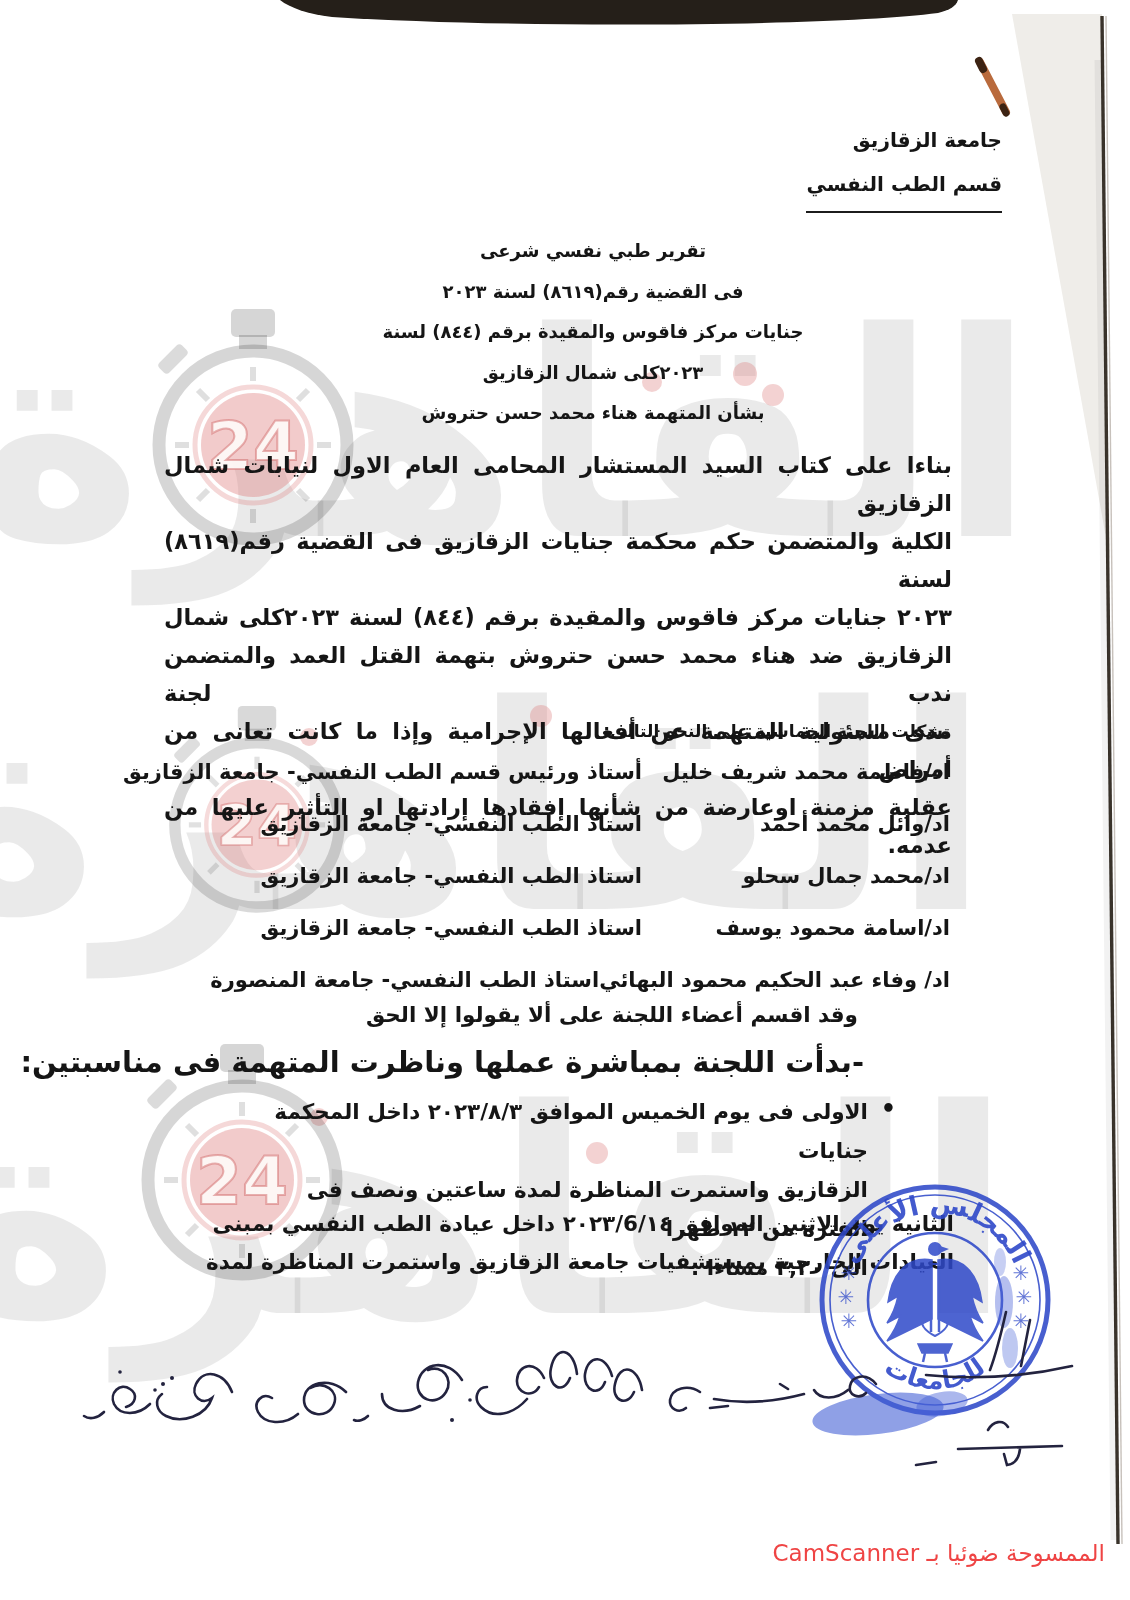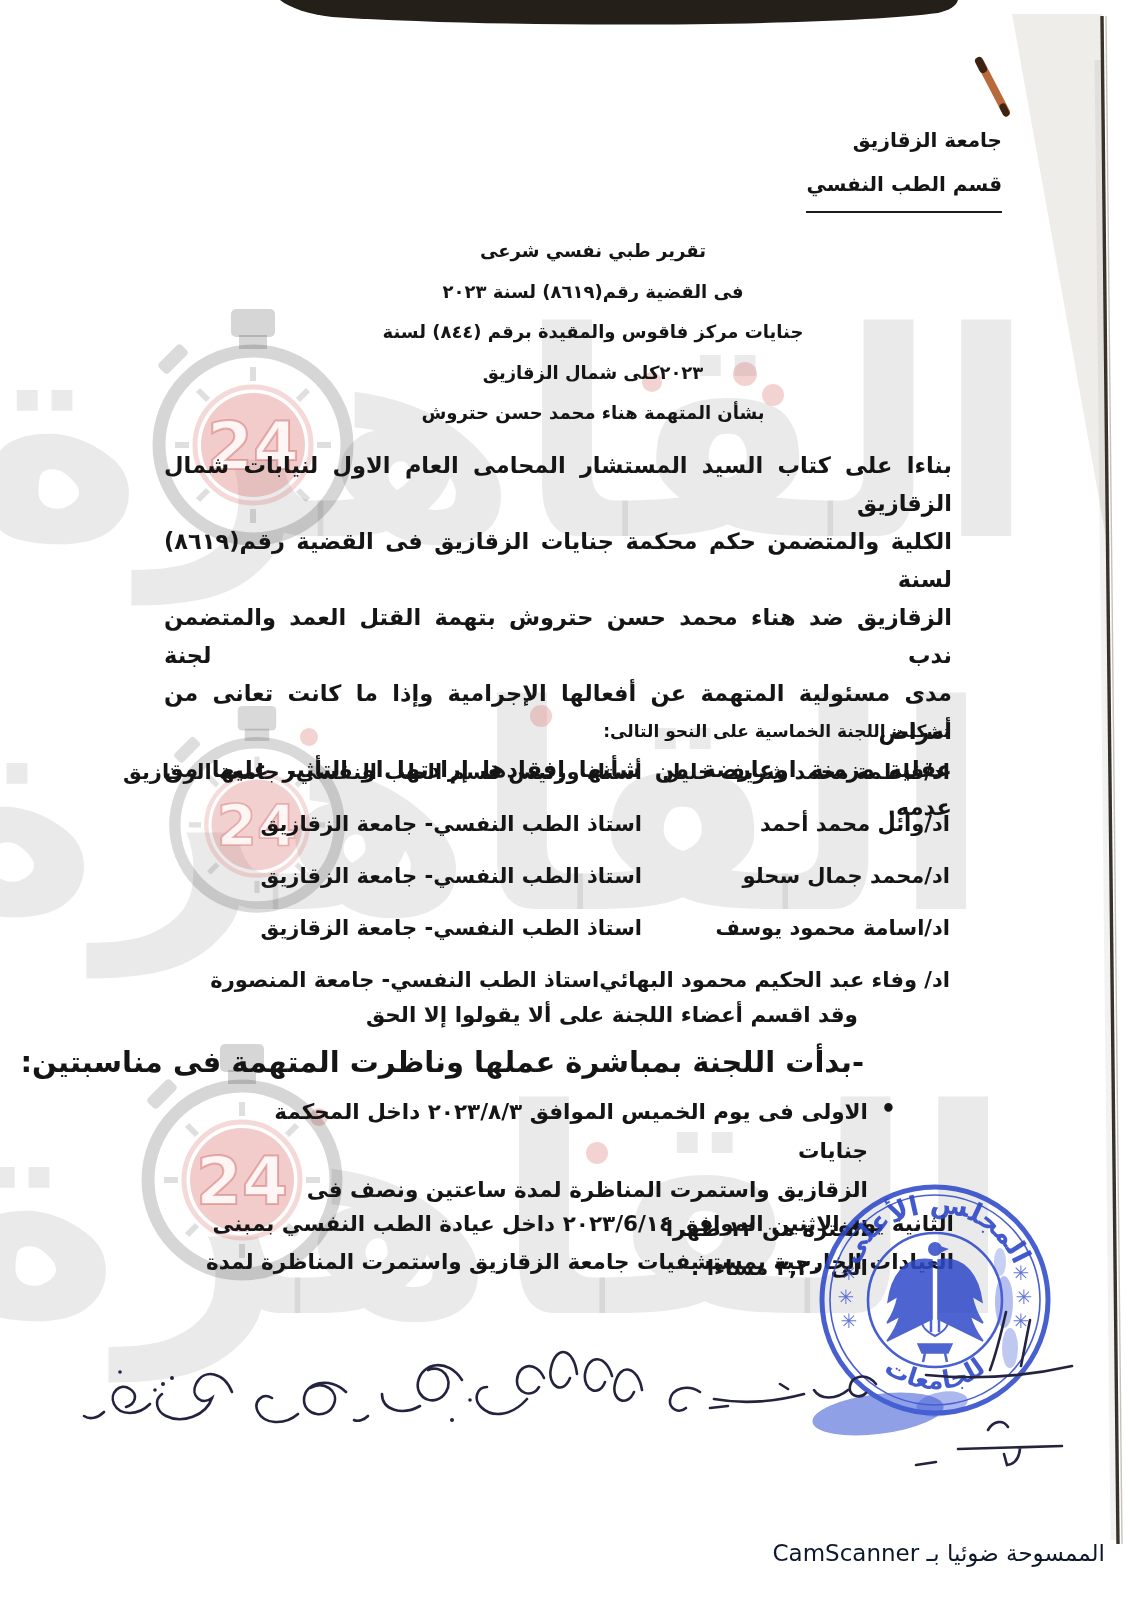--- a/index.html
+++ b/index.html
@@ -30,21 +30,21 @@
   #committee-heading{top:714px;right:180px;font-size:17px;margin-top:7px;}
   #committee-block{top:760px;right:180px;width:800px;font-size:21px;}
   .member-row{display:flex;height:52px;align-items:flex-start;}
   .member-name{flex:0 0 308px;white-space:nowrap;}
   .member-title{white-space:nowrap;text-align:right;}
   #oath-line{top:1002px;right:272px;font-size:21.5px;}
   #start-line{top:1045px;right:266px;font-size:29px;}
   #session1-block{top:1092px;right:262px;width:620px;font-size:21.5px;line-height:39px;text-align:right;}
   #session1-bullet{position:absolute;right:-28px;top:-2px;font-size:24px;}
   #session2-block{top:1205px;right:176px;width:786px;font-size:21.5px;line-height:38px;text-align:right;}
-  #scan-note{top:1540px;right:25px;font-size:23px;color:#0f172a;font-weight:500;}
+  #scan-note{top:1540px;right:25px;font-size:23px;color:#ef4444;font-weight:500;}
   
   #stamp-svg{left:782px;top:1152px;pointer-events:none;}
   #signatures-svg{left:0;top:0;pointer-events:none;}
 </style>
 </head>
 <body>
 
 <svg id="artifacts" class="abs" width="1130" height="1600" viewBox="0 0 1130 1600">
   <polygon points="1012,14 1102,14 1110,560" fill="#efede9"></polygon>
   <path d="M280,0 L958,0 C956,6 950,10 938,13 C840,26 520,29 332,17 C308,14 290,8 280,0 Z" fill="#251f19"></path>
@@ -153,20 +153,21 @@
   <div>تقرير طبي نفسي شرعى</div>
   <div>فى القضية رقم(٨٦١٩) لسنة ٢٠٢٣</div>
   <div>جنايات مركز فاقوس والمقيدة برقم (٨٤٤) لسنة</div>
   <div>٢٠٢٣كلى شمال الزقازيق</div>
   <div>بشأن المتهمة هناء محمد حسن حتروش</div>
 </div>
 
 <div id="intro-block" class="abs doc-text">
   <div class="jline">بناءا على كتاب السيد المستشار المحامى العام الاول لنيابات شمال الزقازيق</div>
   <div class="jline">الكلية والمتضمن حكم محكمة جنايات الزقازيق فى القضية رقم(٨٦١٩) لسنة</div>
+  <div class="jline">٢٠٢٣ جنايات مركز فاقوس والمقيدة برقم (٨٤٤) لسنة ٢٠٢٣كلى شمال</div>
   <div class="jline">الزقازيق ضد هناء محمد حسن حتروش بتهمة القتل العمد والمتضمن ندب لجنة</div>
   <div class="jline">مدى مسئولية المتهمة عن أفعالها الإجرامية وإذا ما كانت تعانى من أمراض</div>
   <div class="jline">عقلية مزمنة اوعارضة من شأنها إفقادها إرادتها او التأثير عليها من عدمه.</div>
 </div>
 
 <div id="committee-heading" class="abs doc-text">تشكلت اللجنة الخماسية على النحو التالى:</div>
 
 <div id="committee-block" class="abs doc-text">
   <div class="member-row">
     <span class="member-name">اد/فاطمة محمد شريف خليل</span>

